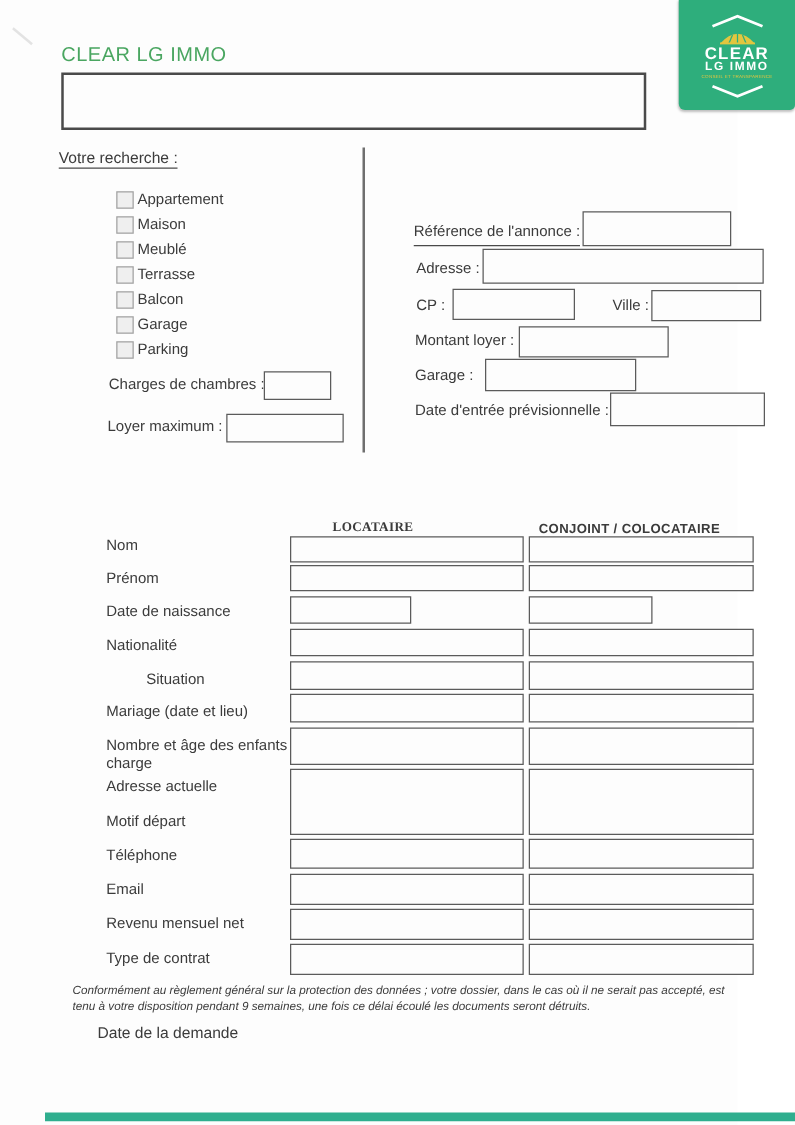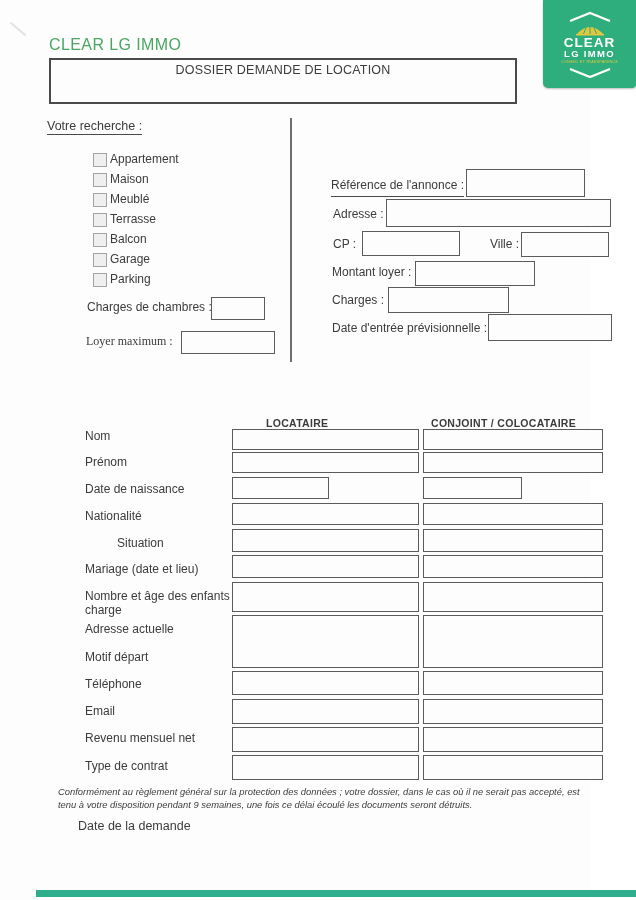--- a/index.html
+++ b/index.html
@@ -80,21 +80,20 @@
 </head>
 <body>
 
 <div class="page">
 
   <div class="scan-mark"></div>
 
   <div class="brand">CLEAR LG IMMO</div>
 
   <div class="header-box">
-    <div class="header-title">DOSSIER DEMANDE DE LOCATION</div>
   </div>
 
   <div class="logo">
     <svg class="chev" width="46" height="13" viewBox="0 0 46 13">
       <polyline points="3,11 23,3 43,11" fill="none" stroke="#ffffff" stroke-width="2.2"></polyline>
     </svg>
     <svg width="30" height="12" viewBox="0 0 30 12">
       <path d="M1 11 Q15 -5 29 11 Z" fill="#e2c63f"></path>
       <g stroke="#2eae7c" stroke-width="1">
         <line x1="8" y1="11" x2="11" y2="4"></line>
@@ -138,47 +137,47 @@
     <span class="opt-label">Garage</span>
   </div>
   <div class="opt-row" style="top:272px;">
     <span class="opt-box"></span>
     <span class="opt-label">Parking</span>
   </div>
 
   <div class="inline-label" style="left:87px;top:300px;">Charges de chambres :</div>
   <div class="fbox" style="left:211px;top:297px;width:52px;height:21px;"></div>
 
-  <div class="inline-label" style="left:86px;top:334px;font-family:Liberation Serif, serif;">Loyer maximum :</div>
+  <div class="inline-label" style="left:86px;top:334px;">Loyer maximum :</div>
   <div class="fbox" style="left:181px;top:331px;width:92px;height:21px;"></div>
 
   <div class="vdivider"></div>
 
   <div class="ref-label">Référence de l'annonce :</div>
   <div class="fbox" style="left:466px;top:169px;width:117px;height:26px;"></div>
 
   <div class="inline-label" style="left:333px;top:207px;">Adresse :</div>
   <div class="fbox" style="left:386px;top:199px;width:223px;height:26px;"></div>
 
   <div class="inline-label" style="left:333px;top:237px;">CP :</div>
   <div class="fbox" style="left:362px;top:231px;width:96px;height:23px;"></div>
   <div class="inline-label" style="left:490px;top:237px;">Ville :</div>
   <div class="fbox" style="left:521px;top:232px;width:86px;height:23px;"></div>
 
   <div class="inline-label" style="left:332px;top:265px;">Montant loyer :</div>
   <div class="fbox" style="left:415px;top:261px;width:118px;height:23px;"></div>
 
-  <div class="inline-label" style="left:332px;top:293px;">Charges :</div>
+  <div class="inline-label" style="left:332px;top:293px;">Garage :</div>
   <div class="fbox" style="left:388px;top:287px;width:119px;height:24px;"></div>
 
   <div class="inline-label" style="left:332px;top:321px;">Date d'entrée prévisionnelle :</div>
   <div class="fbox" style="left:488px;top:314px;width:122px;height:25px;"></div>
 
 
-  <div class="col-header" style="left:266px;">LOCATAIRE</div>
+  <div class="col-header" style="left:266px;font-family:Liberation Serif, serif;">LOCATAIRE</div>
   <div class="col-header" style="left:431px;">CONJOINT / COLOCATAIRE</div>
 
   <div class="row-label" style="top:429px;">Nom</div>
   <div class="fbox" style="left:232px;top:429px;width:185px;height:19px;"></div>
   <div class="fbox" style="left:423px;top:429px;width:178px;height:19px;"></div>
 
   <div class="row-label" style="top:455px;">Prénom</div>
   <div class="fbox" style="left:232px;top:452px;width:185px;height:19px;"></div>
   <div class="fbox" style="left:423px;top:452px;width:178px;height:19px;"></div>
 

